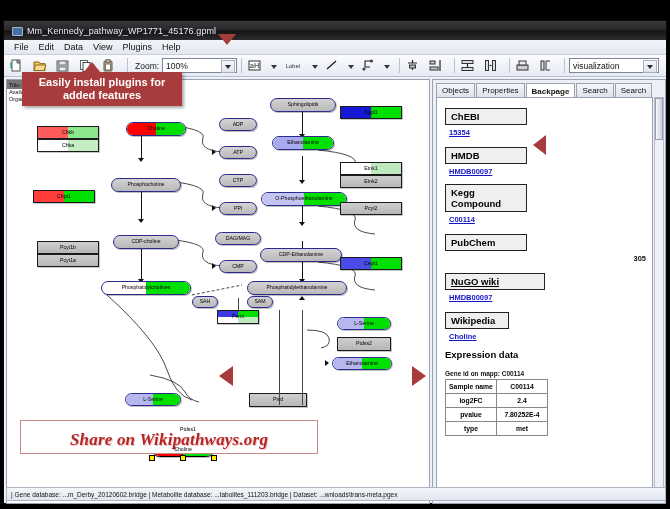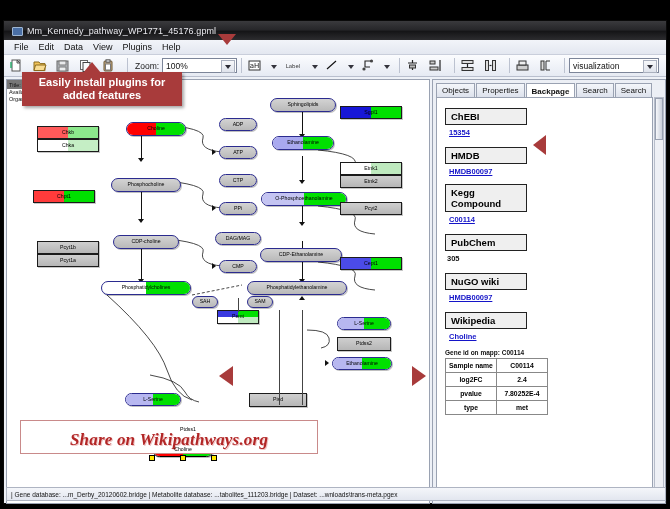--- a/index.html
+++ b/index.html
@@ -75,21 +75,21 @@
   .tab.active{background:#fff;position:relative;top:1px;padding-top:2px;font-weight:bold;}
   .panelbody{position:absolute;left:3px;top:17px;right:12px;bottom:3px;background:#fff;
              border:1px solid #9aa2b2;overflow:hidden;box-sizing:border-box;}
   .scroll-v{position:absolute;right:1px;top:17px;width:10px;bottom:3px;background:#eef0f5;
             border:1px solid #b7bdca;box-sizing:border-box;}
   .scroll-thumb{position:absolute;left:0;top:0;width:100%;height:42px;
             background:linear-gradient(to right,#f6f7fa,#c9cfdb);border:1px solid #98a0b0;box-sizing:border-box;}
   .dbhead{display:inline-block;border:1px solid #222;background:#efefef;font-weight:bold;
           font-size:9.5px;color:#000;padding:2px 7px 2px 5px;margin:0 0 3px 0;box-sizing:border-box;}
   .dblink{font-size:7.5px;color:#1414c8;text-decoration:underline;font-weight:bold;display:block;margin:0 0 8px 4px;}
-  .dbval{font-size:7.5px;color:#111;display:block;margin:0 0 8px 2px;font-weight:bold;}
+  .dbval{font-size:7.5px;color:#111;display:block;margin:0 0 8px 2px;font-weight:bold;text-align:right;}
   .exprhead{font-size:9.5px;font-weight:bold;color:#000;margin:4px 0 10px 0;}
   .geneid{font-size:6.5px;color:#111;font-weight:bold;margin-bottom:2px;}
   table.expr{border-collapse:collapse;font-size:6.8px;color:#000;font-weight:bold;}
   table.expr td{border:1px solid #888;padding:2px 3px;text-align:center;min-width:44px;height:9px;}
 
   
   .statusbar{position:absolute;left:2px;bottom:2px;width:660px;height:14px;
              background:linear-gradient(to bottom,#f4f6fa,#e2e6ef);border:1px solid #aeb4c2;
              box-sizing:border-box;display:flex;align-items:center;}
   .statusbar .st{font-size:6.5px;color:#111;padding-left:4px;white-space:nowrap;}
@@ -489,26 +489,27 @@
 
           <div class="dbhead" style="width:82px;">HMDB</div>
           <a class="dblink">HMDB00097</a>
 
           <div class="dbhead" style="width:82px;">Kegg Compound</div>
           <a class="dblink">C00114</a>
 
           <div class="dbhead" style="width:82px;">PubChem</div>
           <span class="dbval">305</span>
 
-          <div class="dbhead" style="width:82px;">NuGO wiki</div>
+          <div class="dbhead" style="width:100px;text-decoration:underline;">NuGO wiki</div>
           <a class="dblink">HMDB00097</a>
 
-          <div class="dbhead" style="width:82px;">Wikipedia</div>
+          <div class="dbhead" style="width:64px;">Wikipedia</div>
           <a class="dblink">Choline</a>
 
+          <div class="exprhead">Expression data</div>
           <div class="geneid">Gene id on mapp: C00114</div>
 
           <table class="expr">
             <tbody>
                 <tr>
               <td>Sample name</td>
               <td>C00114</td>
             </tr>
             <tr>
               <td>log2FC</td>

